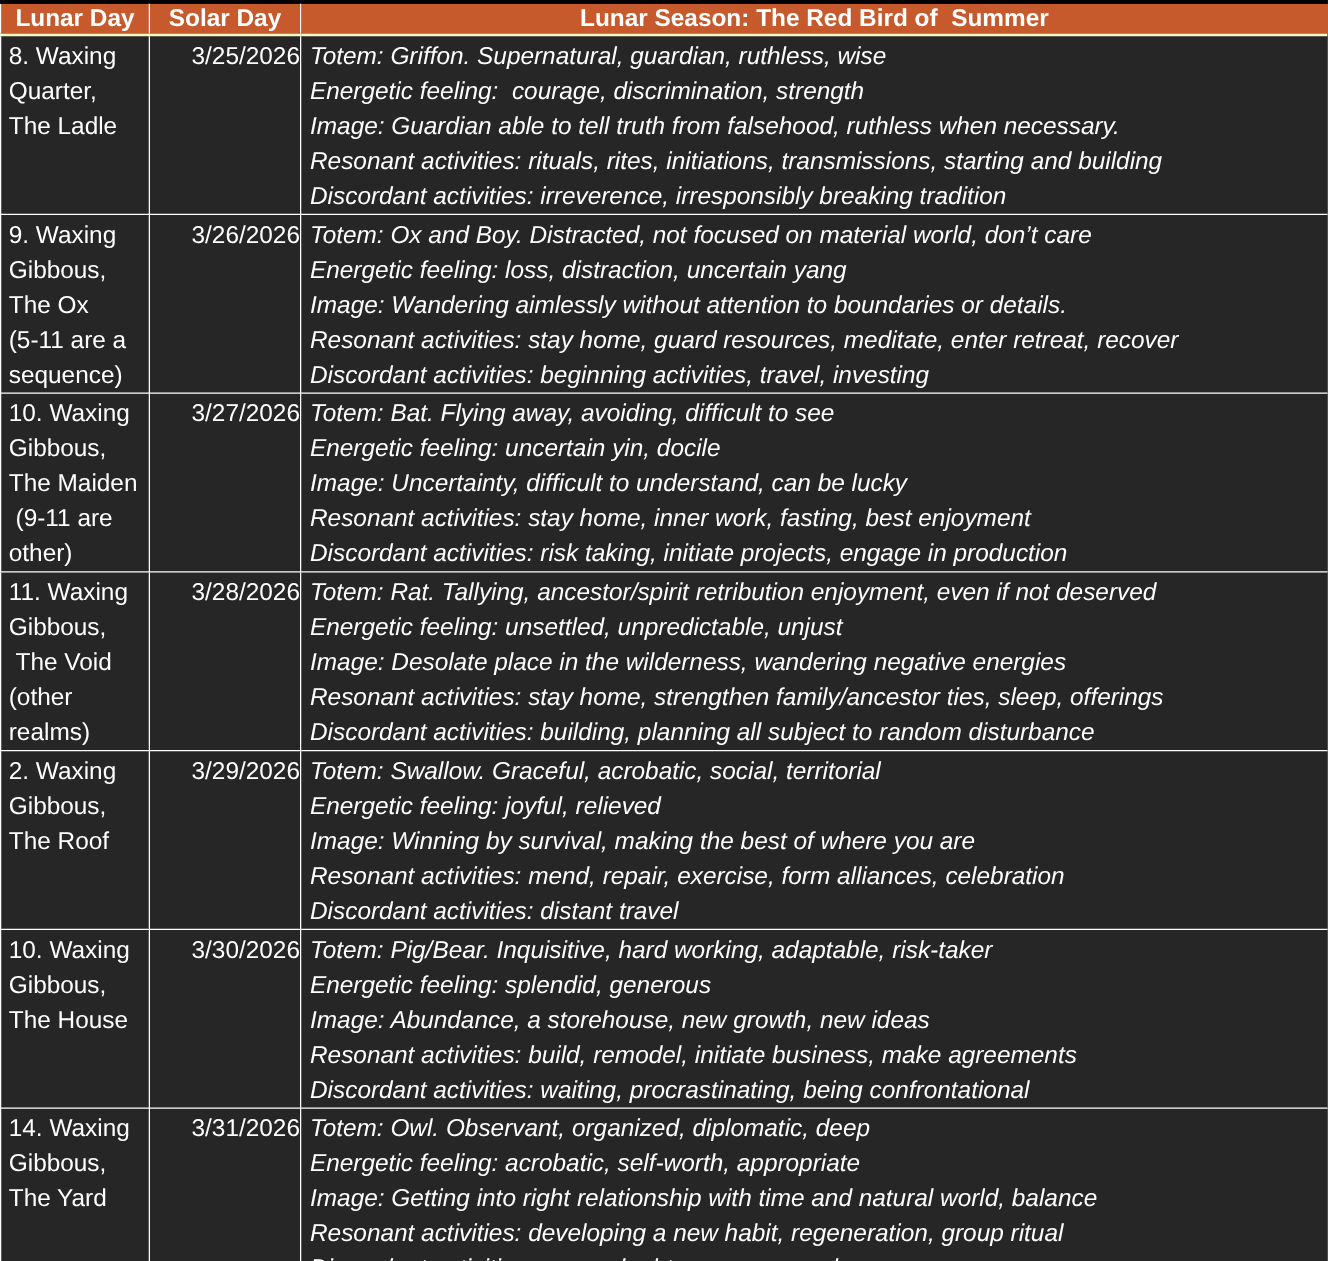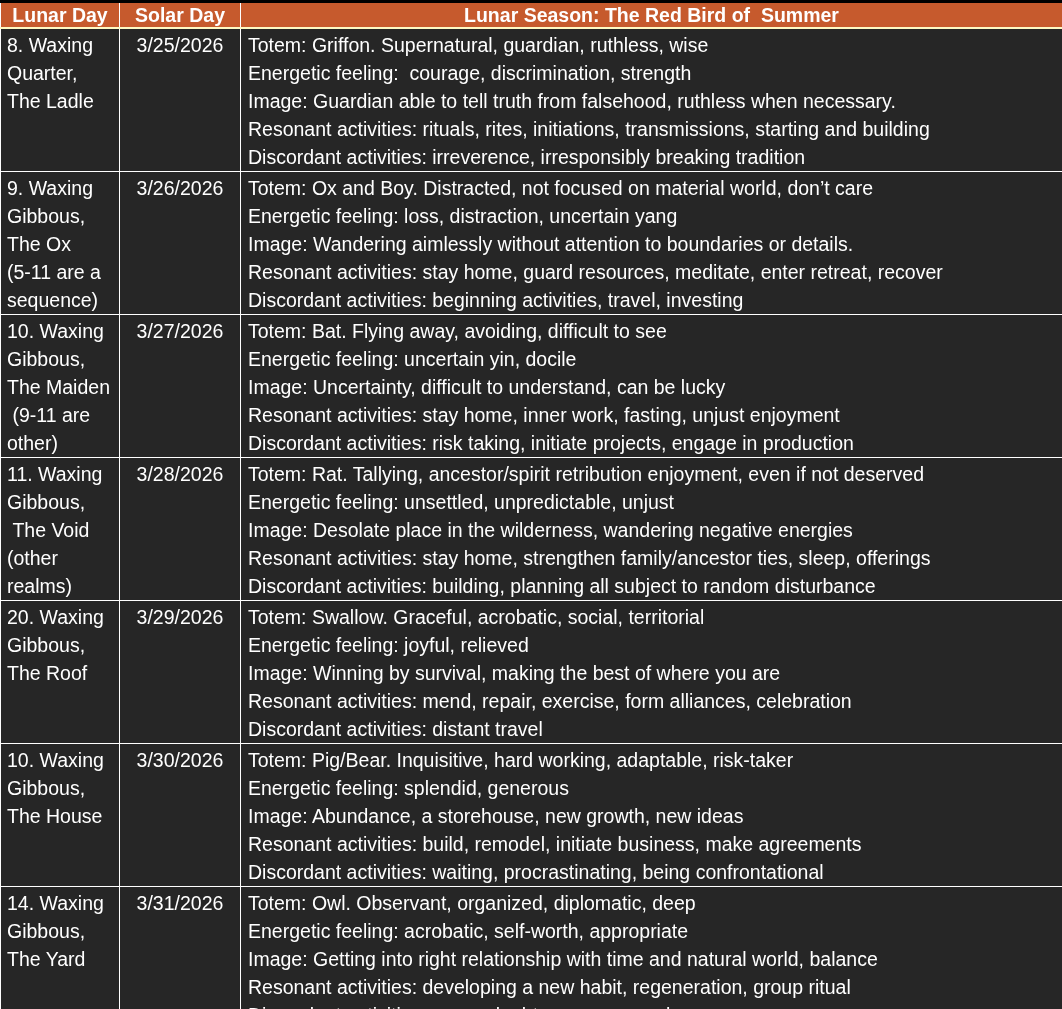--- a/index.html
+++ b/index.html
@@ -38,24 +38,24 @@
     border-bottom: 2px solid #fef9c3;
     white-space: pre;
   }
   tbody tr { height: 140px; }
   tbody tr.last { height: 135px; }
   td.ld {
     padding: 2px 2px 0 6px;
     white-space: pre-wrap;
   }
   td.sd {
-    text-align: center;
+    text-align: right;
     padding-top: 2px;
   }
-  td.desc { padding: 2px 0 0 7px; }
+  td.desc { padding: 2px 0 0 7px; font-style: italic; }
   td.desc div { white-space: pre-wrap; }
 </style>
 </head>
 <body>
 
 <div class="page">
   <table class="cal">
     <colgroup>
       <col class="c1">
         <col class="c2">
@@ -101,41 +101,41 @@
         <td class="ld">10. Waxing
 Gibbous,
 The Maiden
  (9-11 are
 other)</td>
         <td class="sd">3/27/2026</td>
         <td class="desc">
           <div>Totem: Bat. Flying away, avoiding, difficult to see</div>
           <div>Energetic feeling: uncertain yin, docile</div>
           <div>Image: Uncertainty, difficult to understand, can be lucky</div>
-          <div>Resonant activities: stay home, inner work, fasting, unjust enjoyment</div>
+          <div>Resonant activities: stay home, inner work, fasting, best enjoyment</div>
           <div>Discordant activities: risk taking, initiate projects, engage in production</div>
         </td>
       </tr>
       <tr>
         <td class="ld">11. Waxing
 Gibbous,
  The Void
 (other
 realms)</td>
         <td class="sd">3/28/2026</td>
         <td class="desc">
           <div>Totem: Rat. Tallying, ancestor/spirit retribution enjoyment, even if not deserved</div>
           <div>Energetic feeling: unsettled, unpredictable, unjust</div>
           <div>Image: Desolate place in the wilderness, wandering negative energies</div>
           <div>Resonant activities: stay home, strengthen family/ancestor ties, sleep, offerings</div>
           <div>Discordant activities: building, planning all subject to random disturbance</div>
         </td>
       </tr>
       <tr>
-        <td class="ld">20. Waxing
+        <td class="ld">2. Waxing
 Gibbous,
 The Roof</td>
         <td class="sd">3/29/2026</td>
         <td class="desc">
           <div>Totem: Swallow. Graceful, acrobatic, social, territorial</div>
           <div>Energetic feeling: joyful, relieved</div>
           <div>Image: Winning by survival, making the best of where you are</div>
           <div>Resonant activities: mend, repair, exercise, form alliances, celebration</div>
           <div>Discordant activities: distant travel</div>
         </td>

